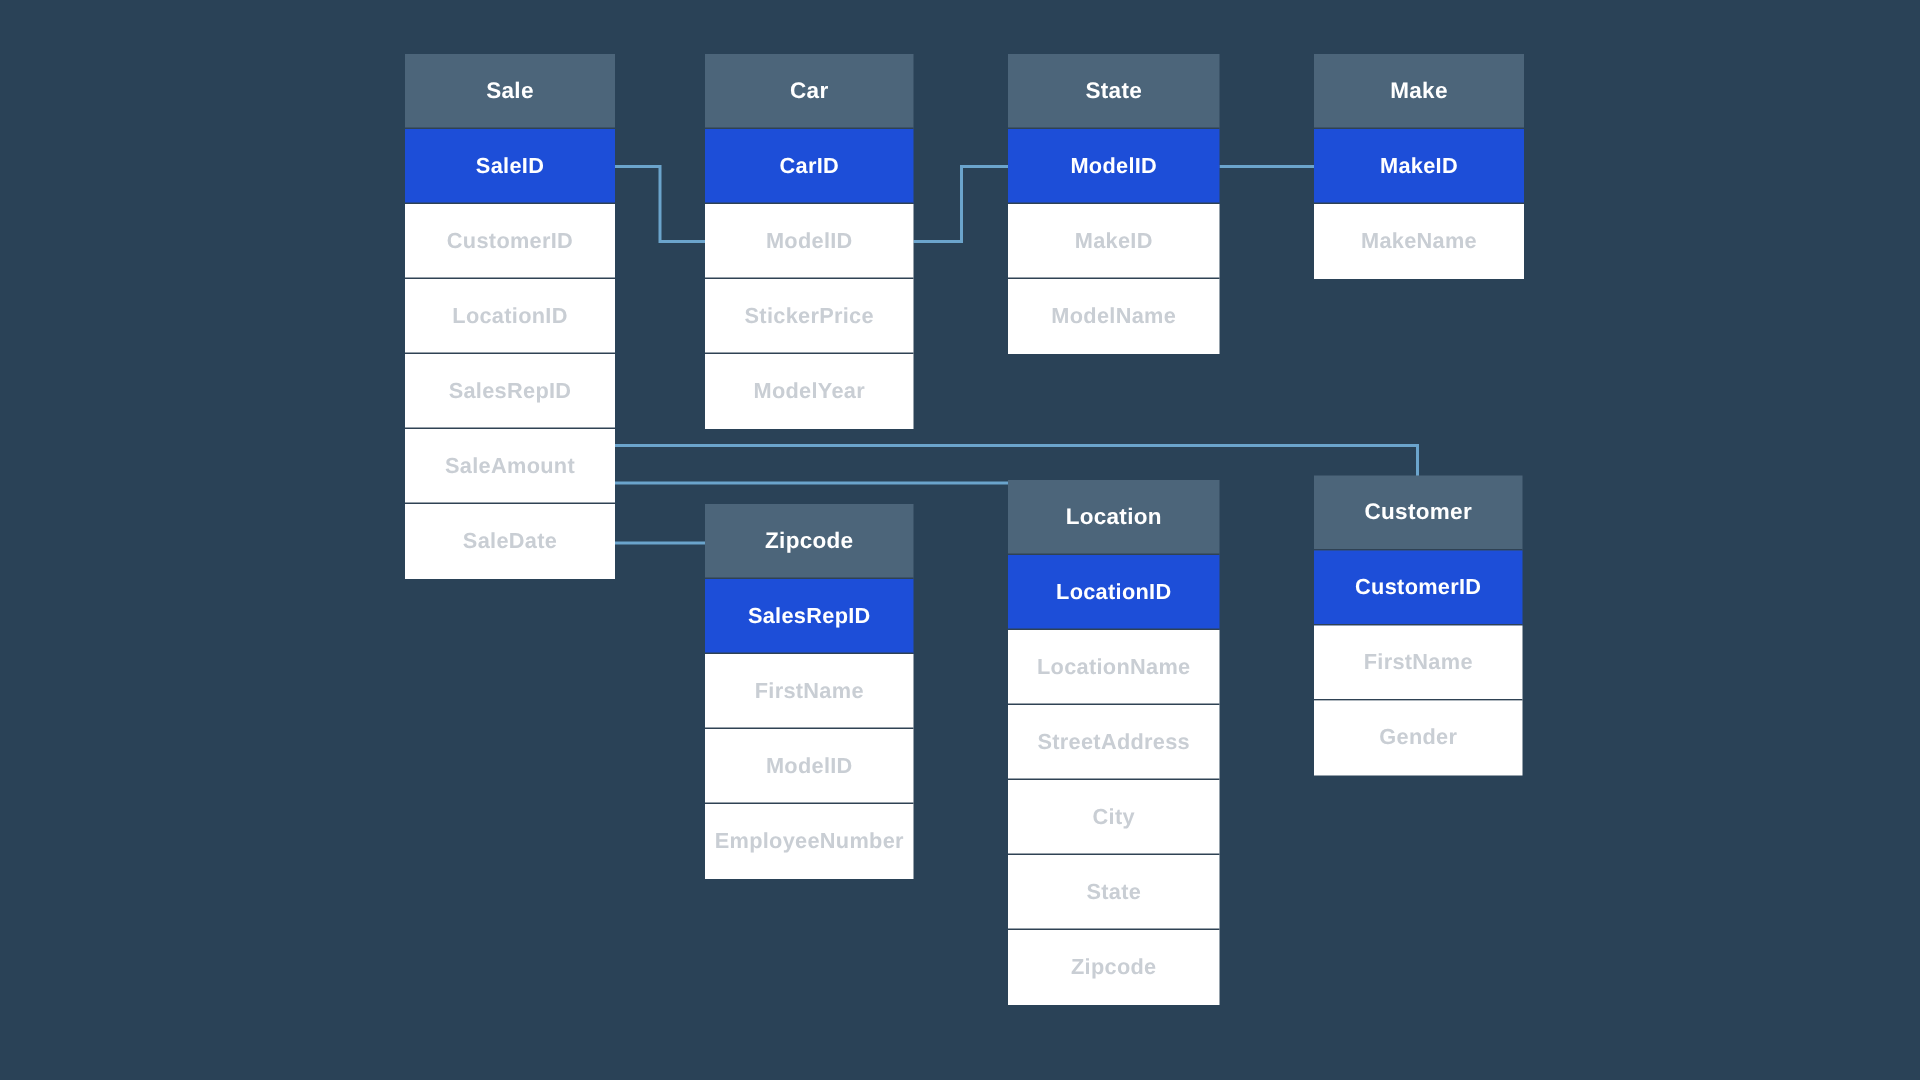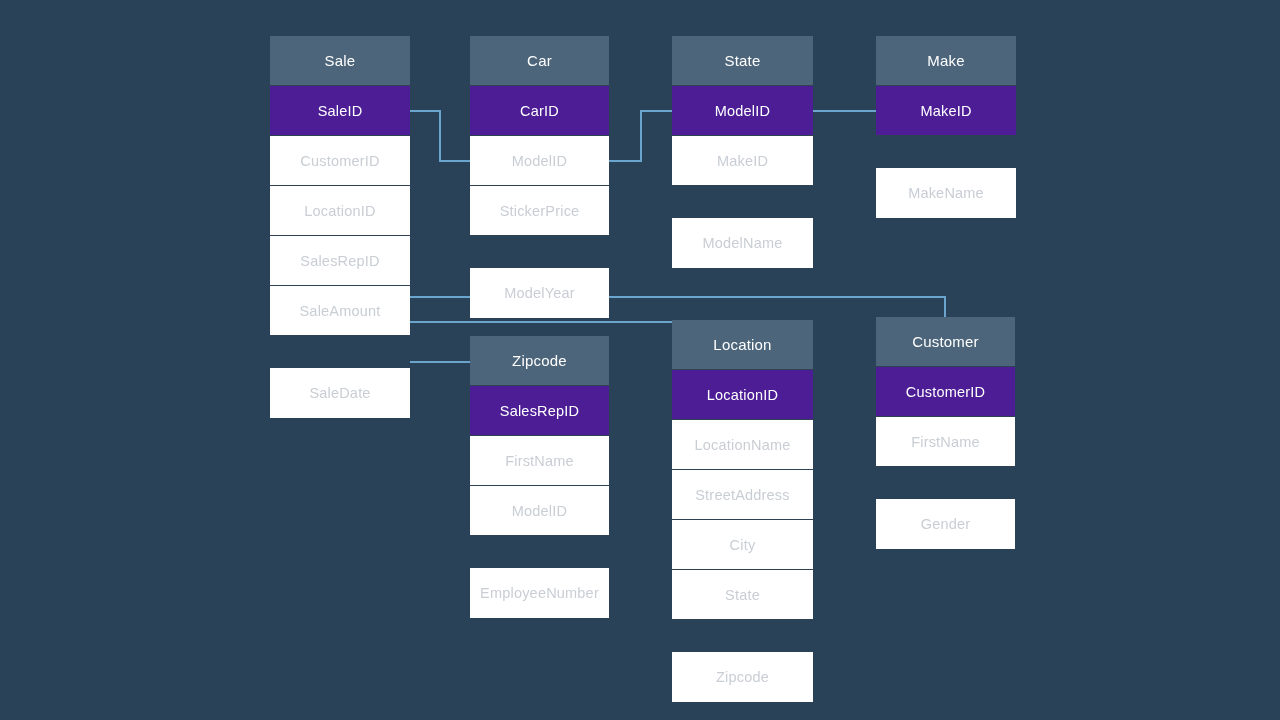--- a/index.html
+++ b/index.html
@@ -13,20 +13,21 @@
     background: #2a4257;
     font-family: "Liberation Sans", sans-serif;
     position: relative;
     -webkit-font-smoothing: antialiased;
   }
   #canvas {
     position: absolute;
     left: 0; top: 0;
     width: 1280px;
     height: 540px;
+    font-weight: bold;
   }
   #edges {
     position: absolute;
     left: 0; top: 0;
     width: 1280px;
     height: 720px;
     pointer-events: none;
     z-index: 1;
   }
   .entity {
@@ -46,23 +47,23 @@
   .field {
     height: 50px;
     line-height: 50px;
     text-align: center;
     font-size: 14.5px;
     background: #ffffff;
     color: #c9ced4;
     border-bottom: 1px solid #2f4254;
     letter-spacing: .2px;
   }
-  .field:last-child { border-bottom: none; margin-top: 32px; }
+  .field:last-child { border-bottom: none; }
   .field.pk {
-    background: #4c1d95;
+    background: #1d4ed8;
     color: #ffffff;
   }
 </style>
 </head>
 <body>
 
 <div id="canvas">
   <svg id="edges" viewBox="0 0 1280 720" width="1280" height="720">
       <polyline points="410,111 440,111 440,161 470,161" fill="none" stroke="#6ba4cc" stroke-width="2"></polyline>
       <polyline points="609,161 641,161 641,111 672,111" fill="none" stroke="#6ba4cc" stroke-width="2"></polyline>

